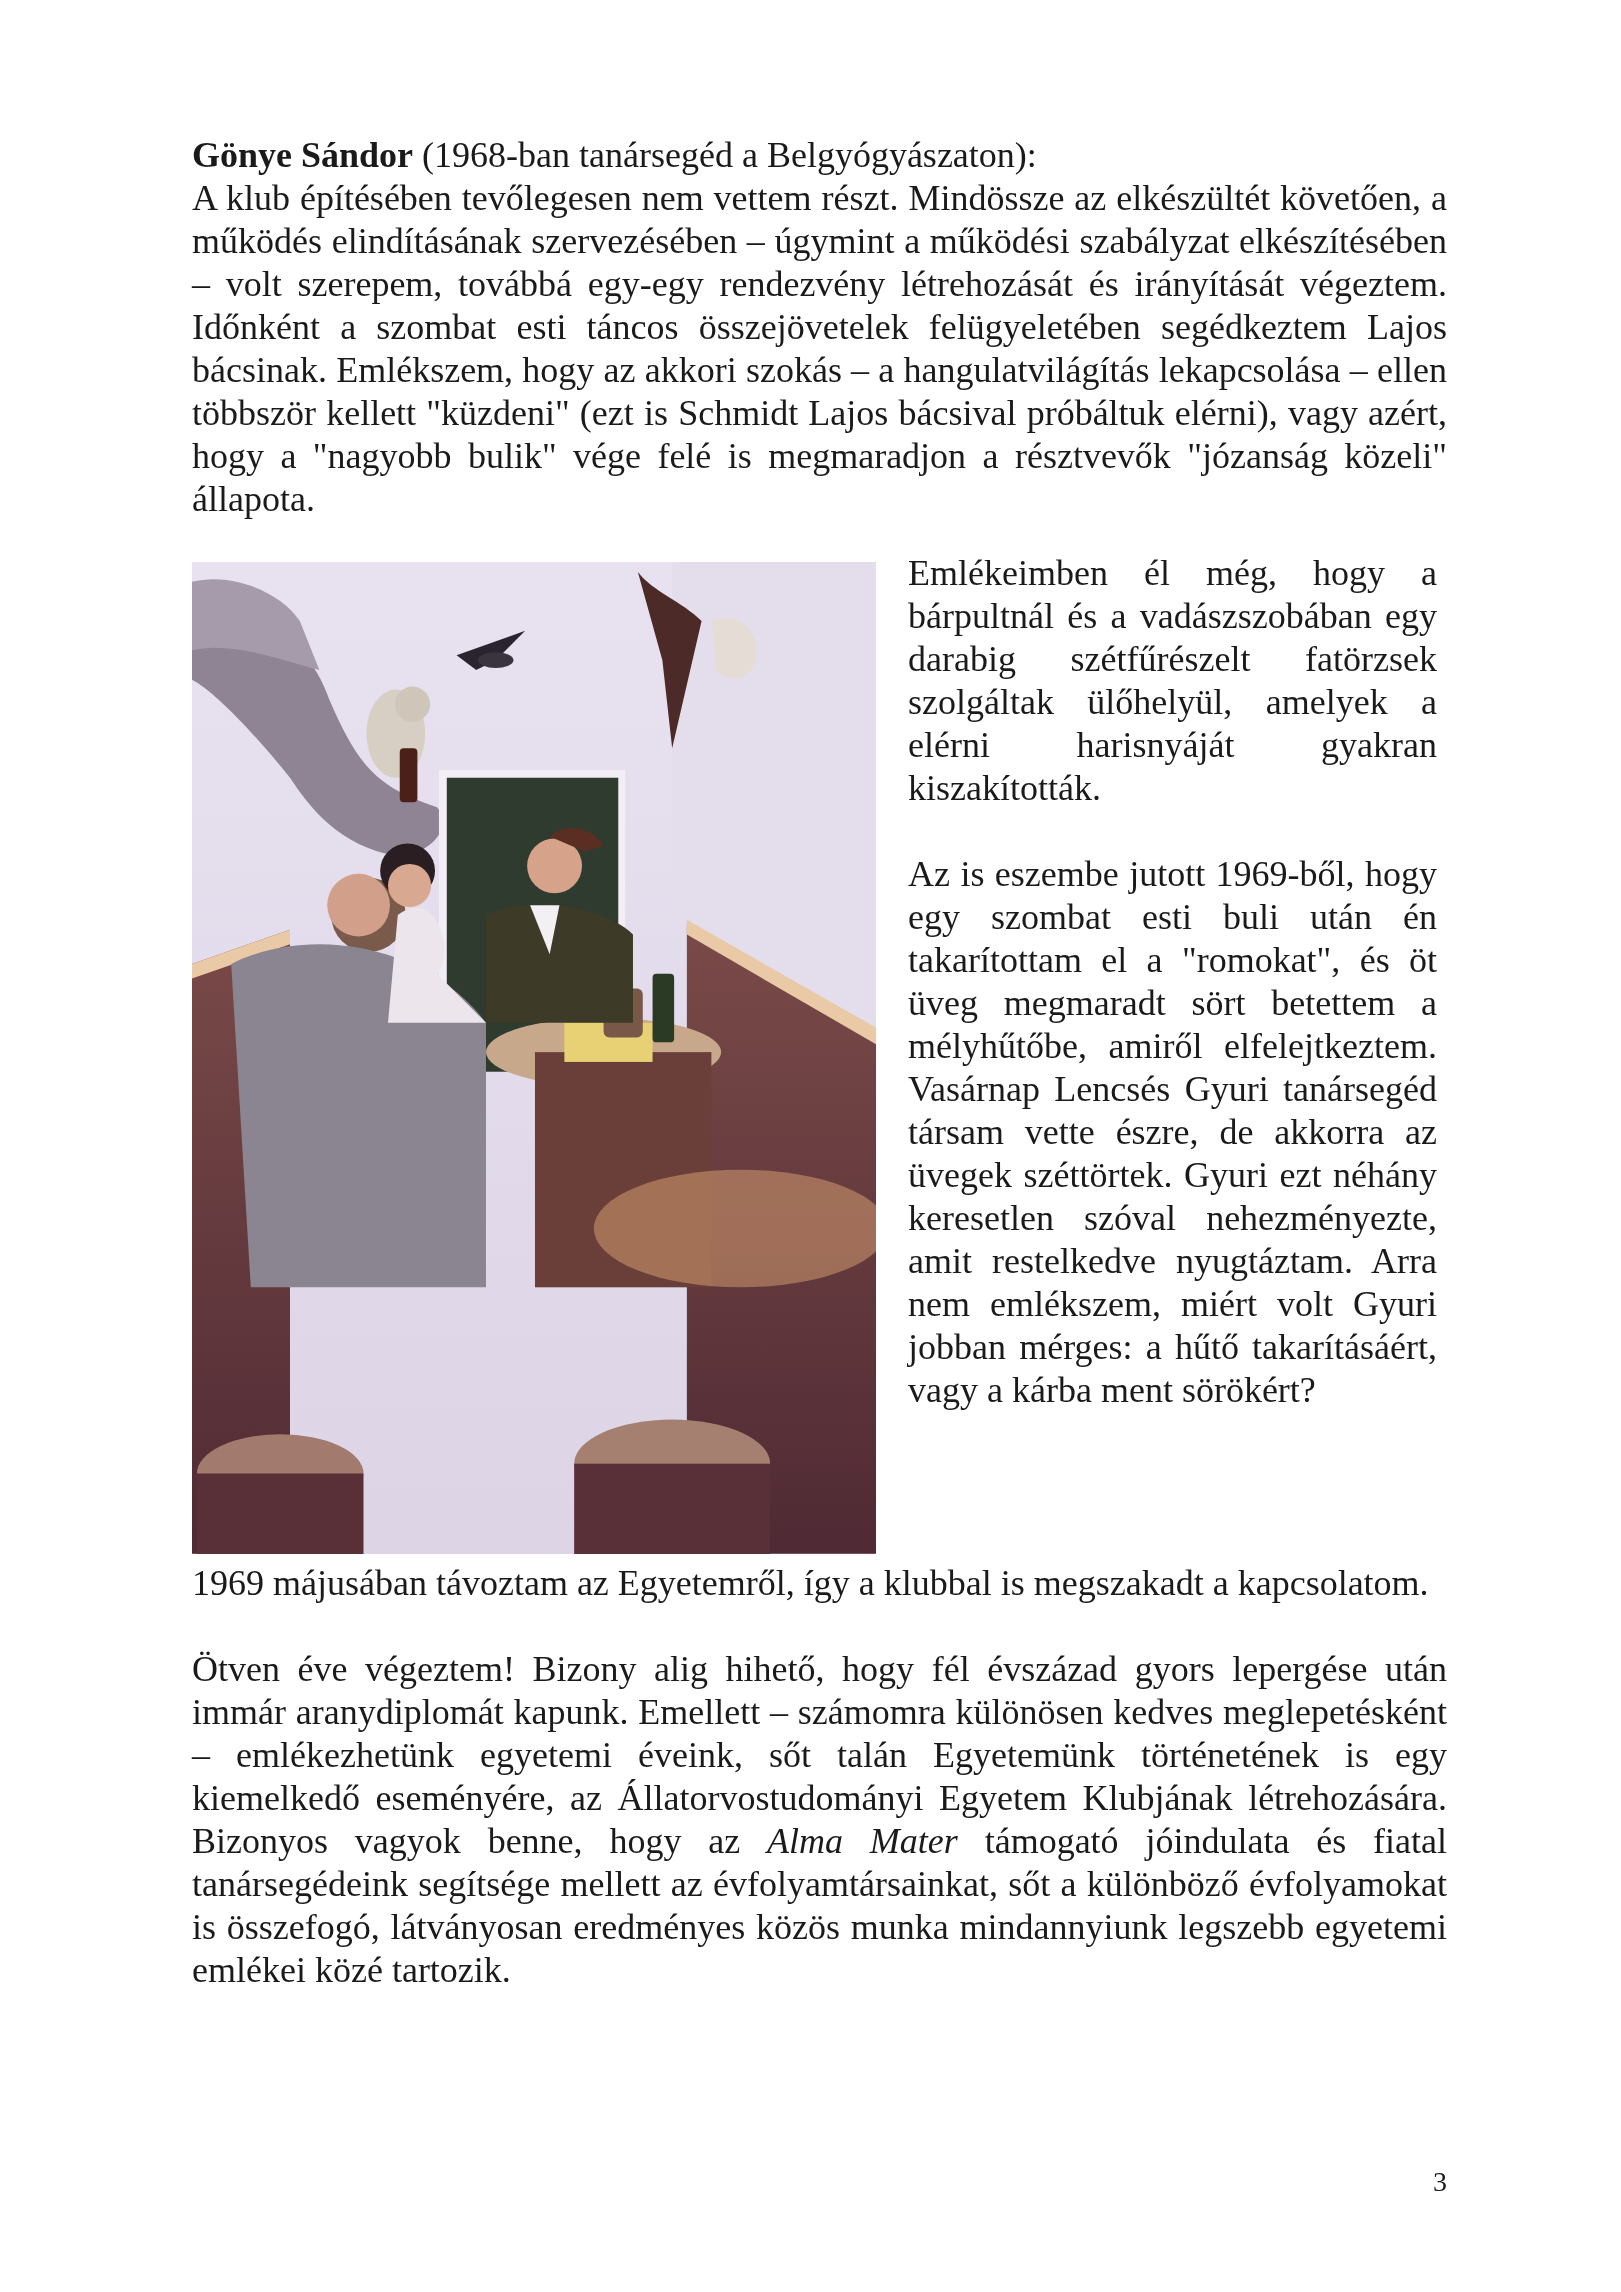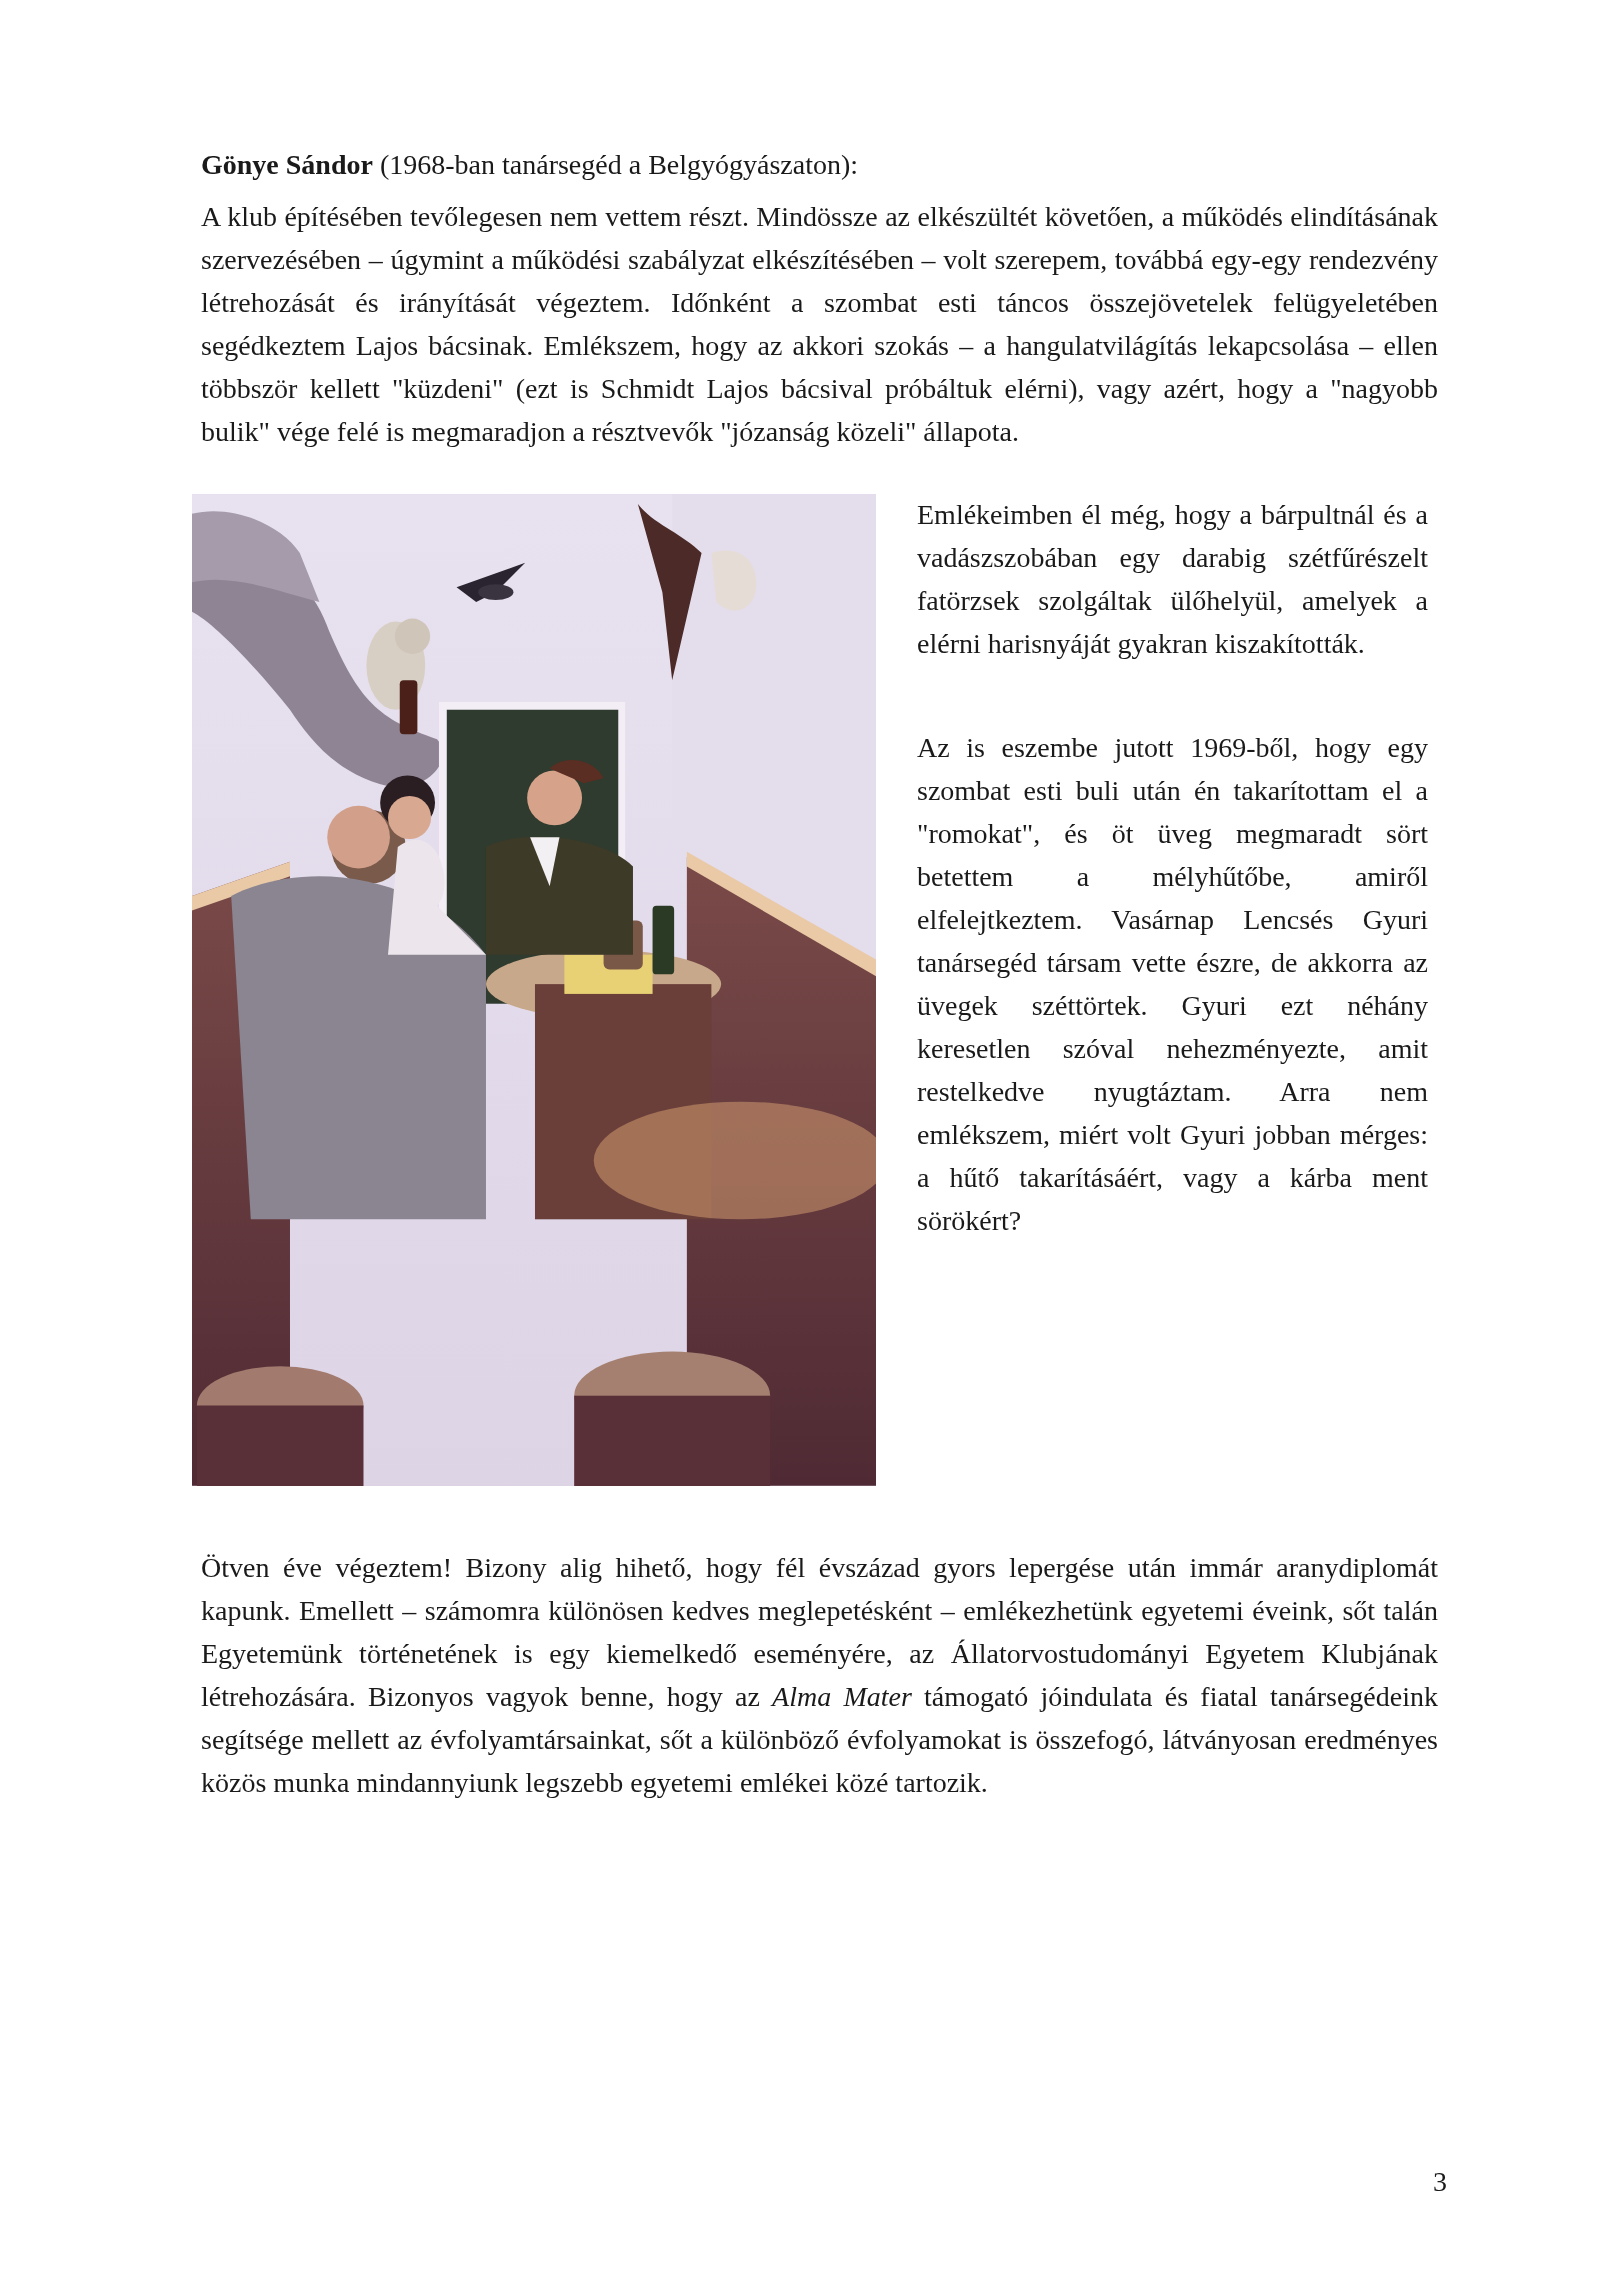--- a/index.html
+++ b/index.html
@@ -2,21 +2,21 @@
 <html><head>
 <meta charset="utf-8">
 <style>
   html, body { margin: 0; padding: 0; background: #ffffff; }
   body {
     width: 1621px; height: 2293px; position: relative; overflow: hidden;
     font-family: "Liberation Serif", "DejaVu Serif", serif;
     color: #1a1a1a;
   }
   .page { position: absolute; left: 192px; top: 134px; width: 1255px; }
-  p { margin: 9px; font-size: 28px; line-height: 43px; text-align: justify; font-family: Liberation Serif, serif; }
+  p { margin: 0; font-size: 36px; line-height: 43px; text-align: justify; font-family: Liberation Serif, serif; }
   .heading b { font-weight: bold; }
   .gap { height: 43px; }
   .float-block { position: relative; height: 1000px; margin-top: 41px; }
   .photo {
     position: absolute; left: 0; top: 0; width: 684px; height: 992px;
     overflow: hidden; background: #d9cde0;
   }
   .side-text { position: absolute; left: 716px; top: -9.8px; width: 529px; }
   .side-text p { text-align: justify; text-align-last: auto; }
   .page-number {
@@ -99,20 +99,21 @@
         <ellipse cx="560" cy="680" rx="150" ry="60" fill="#e8b07a" opacity="0.45"></ellipse>
       </svg>
     </div>
     <div class="side-text">
       <p>Emlékeimben él még, hogy a bárpultnál és a vadászszobában egy darabig szétfűrészelt fatörzsek szolgáltak ülőhelyül, amelyek a elérni harisnyáját gyakran kiszakították.</p>
       <div class="gap"></div>
       <p>Az is eszembe jutott 1969-ből, hogy egy szombat esti buli után én takarítottam el a "romokat", és öt üveg megmaradt sört betettem a mélyhűtőbe, amiről elfelejtkeztem. Vasárnap Lencsés Gyuri tanársegéd társam vette észre, de akkorra az üvegek széttörtek. Gyuri ezt néhány keresetlen szóval nehezményezte, amit restelkedve nyugtáztam. Arra nem emlékszem, miért volt Gyuri jobban mérges: a hűtő takarításáért, vagy a kárba ment sörökért?</p>
     </div>
   </div>
 
+  <p>1969 májusában távoztam az Egyetemről, így a klubbal is megszakadt a kapcsolatom.</p>
 
   <div class="gap"></div>
 
   <p><span>Ötven éve végeztem! Bizony alig hihető, hogy fél évszázad gyors lepergése után immár aranydiplomát kapunk. Emellett – számomra különösen kedves meglepetésként – emlékezhetünk egyetemi éveink, sőt talán Egyetemünk történetének is egy kiemelkedő eseményére, az Állatorvostudományi Egyetem Klubjának létrehozására. Bizonyos vagyok benne, hogy az </span><i>Alma Mater</i><span> támogató jóindulata és fiatal tanársegédeink segítsége mellett az évfolyamtársainkat, sőt a különböző évfolyamokat is összefogó, látványosan eredményes közös munka mindannyiunk legszebb egyetemi emlékei közé tartozik.</span></p>
 </div>
 
 <div class="page-number">3</div>
 
 
 </body></html>

